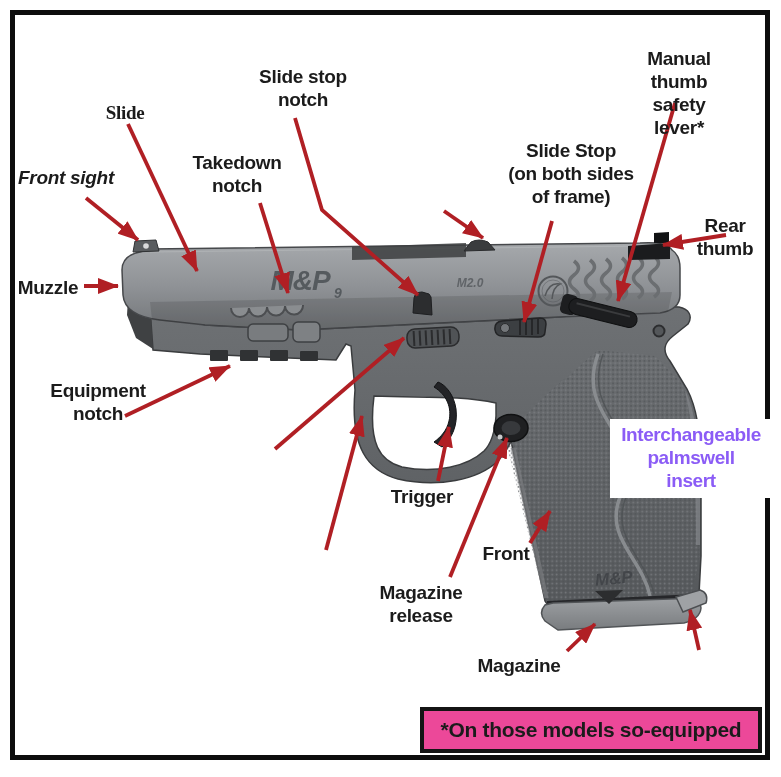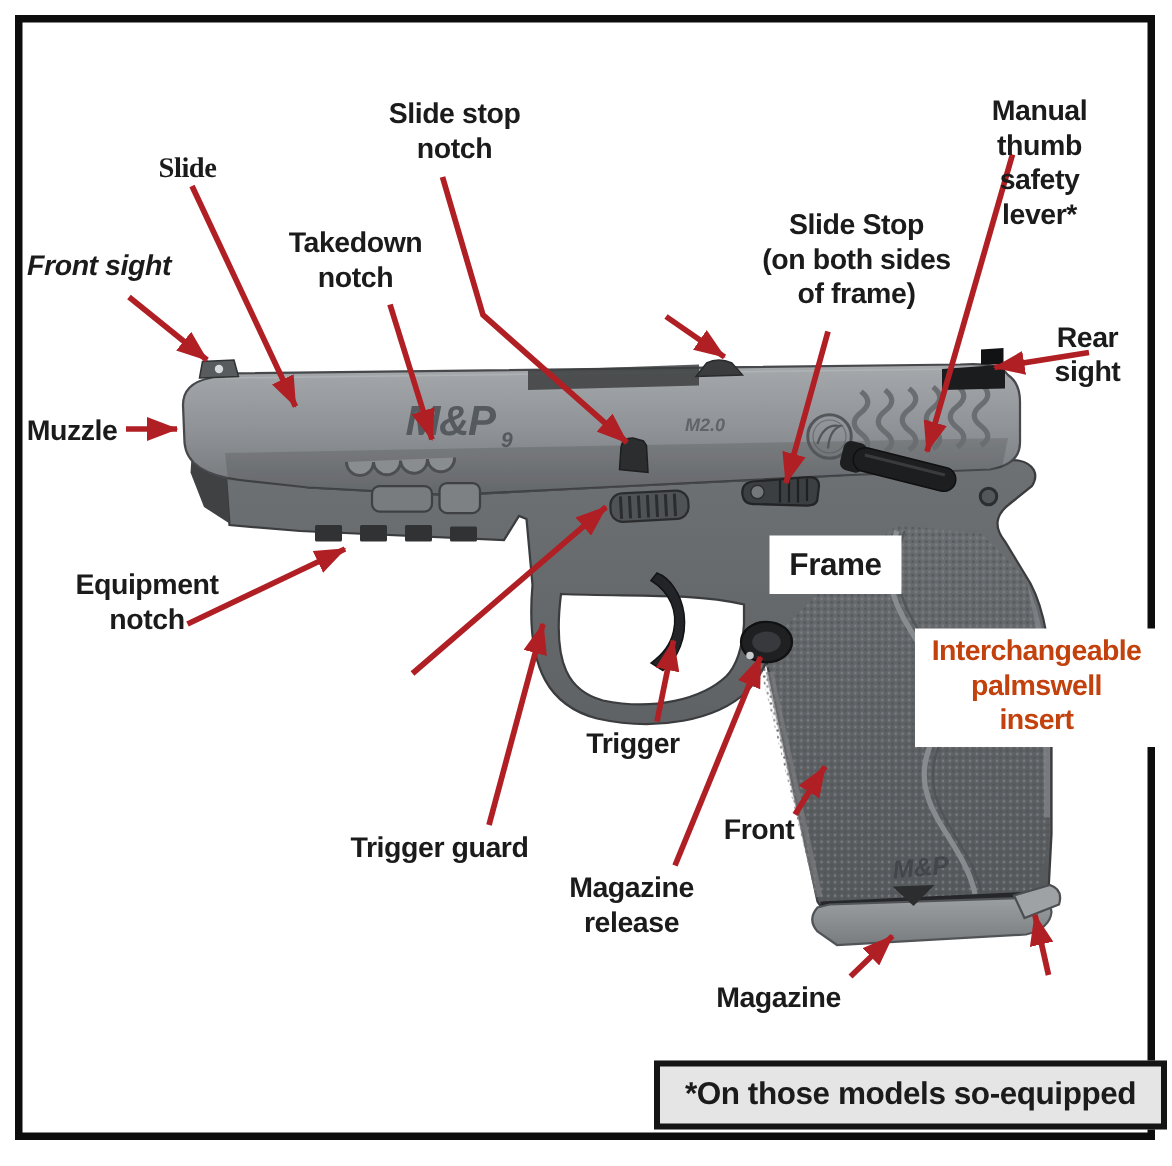--- a/index.html
+++ b/index.html
@@ -20,25 +20,25 @@
   }
   #frame-box{
     position:absolute;z-index:3;left:513px;top:357px;width:88px;height:39px;
     background:#ffffff;text-align:center;line-height:39px;
     font-weight:bold;font-size:21px;letter-spacing:-0.3px;color:#1b1b1b;
   }
   #palmswell-box{
     position:absolute;z-index:3;left:610px;top:419px;width:162px;
     background:#ffffff;text-align:center;white-space:pre-line;
     font-weight:bold;font-size:19px;line-height:23px;padding:4px 0 6px;
-    letter-spacing:-0.4px;color:#c2410c;
+    letter-spacing:-0.4px;color:#8b5cf6;
   }
   #footnote-box{
-    position:absolute;z-index:3;left:436px;top:707px;width:342px;height:46px;
-    border:4px solid #141414;box-sizing:border-box;background:#e5e5e5;
+    position:absolute;z-index:3;left:420px;top:707px;width:342px;height:46px;
+    border:4px solid #141414;box-sizing:border-box;background:#ec4899;
     display:flex;align-items:center;justify-content:center;
     font-weight:bold;font-size:21px;letter-spacing:-0.3px;color:#1b1b1b;
   }
 </style>
 </head>
 <body>
 
 <div id="canvas">
 
   <div id="border-frame"></div>
@@ -219,34 +219,32 @@
   <div class="lbl" style="left:48px;top:276px;">Muzzle</div>
   <div class="lbl" style="left:66px;top:166px;font-style:italic;">Front sight</div>
   <div class="lbl" style="left:125px;top:101px;font-family:Liberation Serif, serif;">Slide</div>
   <div class="lbl" style="left:303px;top:65px;">Slide stop
 notch</div>
   <div class="lbl" style="left:237px;top:151px;">Takedown
 notch</div>
   <div class="lbl" style="left:571px;top:139px;">Slide Stop
 (on both sides
 of frame)</div>
-  <div class="lbl" style="left:693px;top:47px;margin-top:16px;">Manual thumb
+  <div class="lbl" style="left:679px;top:47px;">Manual thumb
 safety lever*</div>
   <div class="lbl" style="left:725px;top:214px;">Rear
-sight</div>
+thumb</div>
   <div class="lbl" style="left:98px;top:379px;">Equipment
 notch</div>
   <div class="lbl" style="left:422px;top:485px;">Trigger</div>
-  <div class="lbl" style="left:293px;top:554px;">Trigger guard</div>
   <div class="lbl" style="left:506px;top:542px;">Front</div>
   <div class="lbl" style="left:421px;top:581px;">Magazine
 release</div>
   <div class="lbl" style="left:519px;top:654px;">Magazine</div>
 
-  <div id="frame-box">Frame</div>
   <div id="palmswell-box">Interchangeable
 palmswell
 insert</div>
 
   <div id="footnote-box">
     <span>*On those models so-equipped</span>
   </div>
 
 </div>
 

